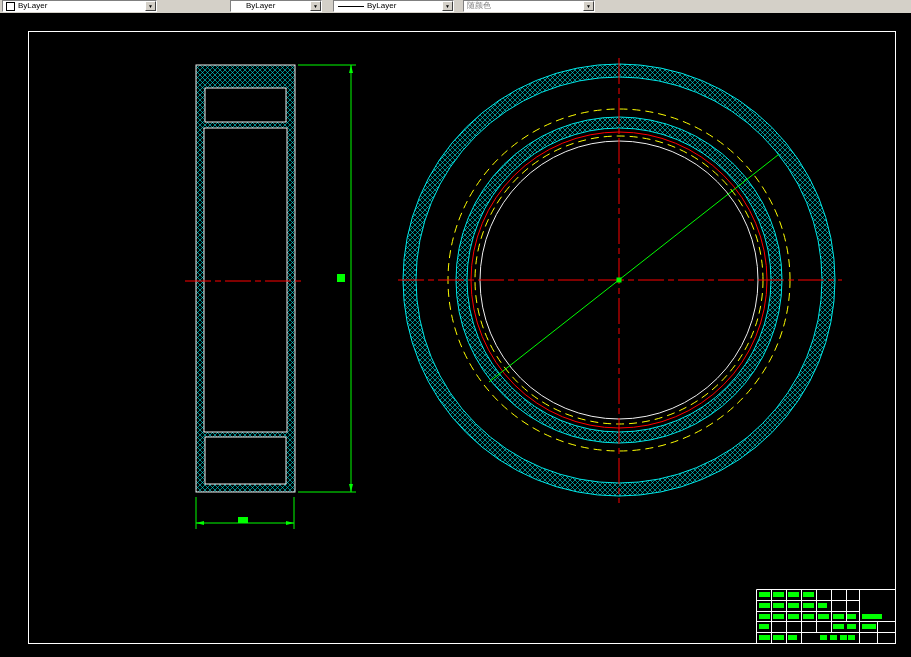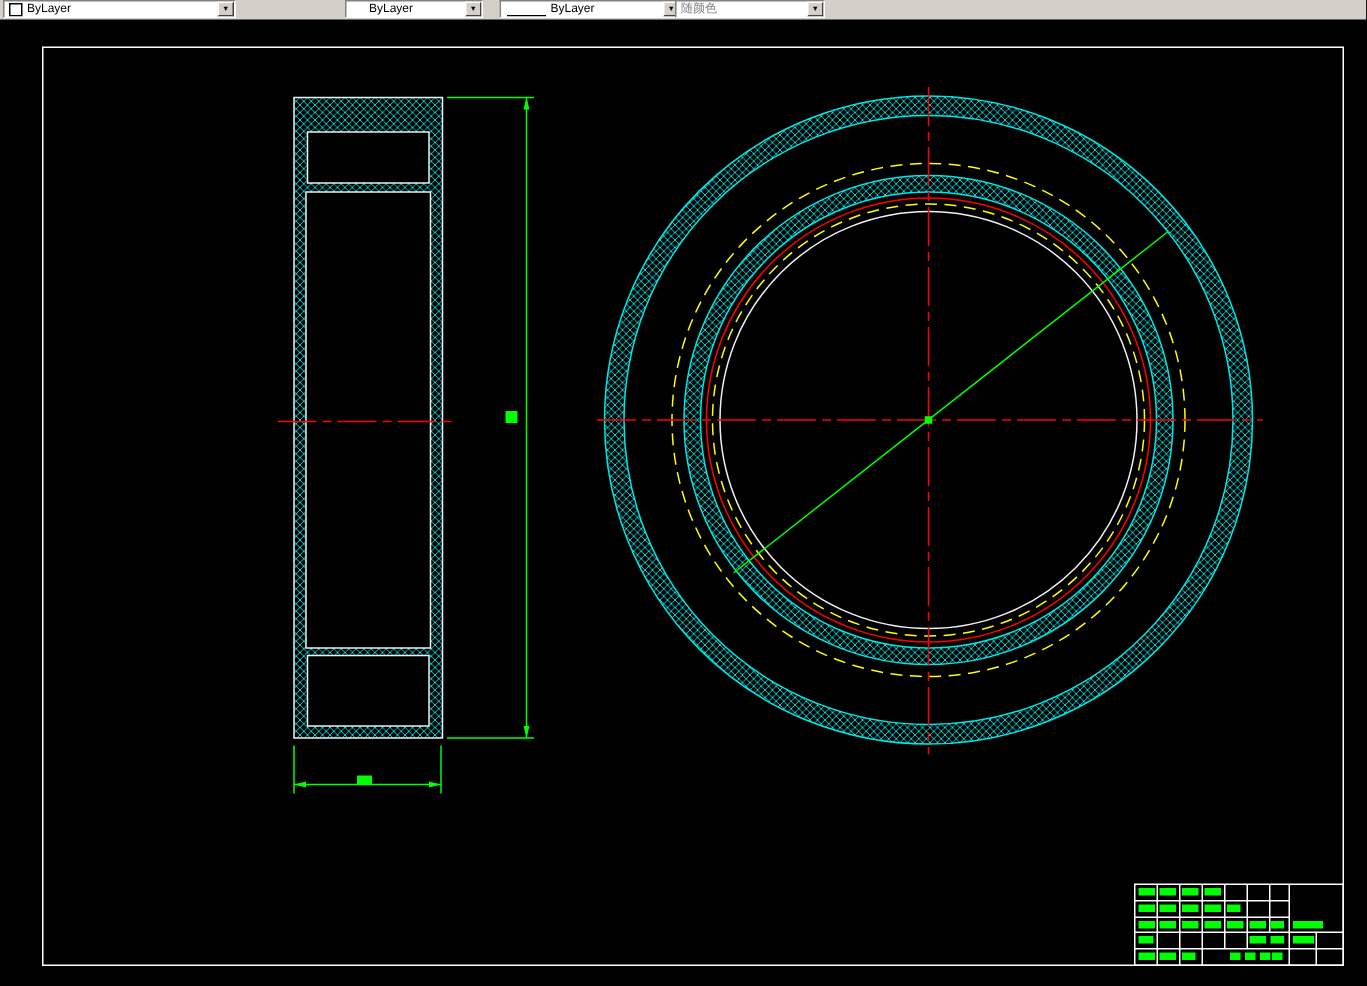--- a/index.html
+++ b/index.html
@@ -21,21 +21,21 @@
     position:absolute;top:0;left:0;width:911px;height:13px;
     background:var(--toolbar-background,#d4d0c8);
     z-index:5;
   }
   .combo{
     position:absolute;top:0;height:12px;
     background:#ffffff;
     border:1px solid #808080;
     border-bottom-color:#ffffff;border-right-color:#ffffff;
     box-sizing:border-box;
-    display:flex;align-items:flex-end;
+    display:flex;align-items:center;
     overflow:hidden;
   }
   .combo-text{
     font-size:8px;line-height:10px;color:#000;flex:1;
     white-space:nowrap;padding-left:3px;
   }
   .combo-text.pad{padding-left:15px;}
   .combo-text.disabled{color:#808080;}
   .swatch{
     width:7px;height:7px;background:#ffffff;border:1px solid #000;
@@ -47,21 +47,21 @@
   .combo-arrow{
     width:11px;height:10px;flex:0 0 auto;
     background:var(--toolbar-background,#d4d0c8);
     border:1px solid #fff;border-right-color:#404040;border-bottom-color:#404040;
     box-sizing:border-box;
     font-size:5px;color:#000;display:flex;align-items:center;justify-content:center;
   }
   #combo-color{left:2px;width:155px;}
   #combo-linetype{left:230px;width:92px;}
   #combo-lineweight{left:333px;width:121px;}
-  #combo-plotstyle{left:450px;width:100px;}
+  #combo-plotstyle{left:463px;width:132px;}
 
   
   .canvas-wrap{position:absolute;top:13px;left:0;width:911px;height:644px;background:var(--canvas-background,#000);}
   svg{display:block;}
 
   .hatch-line{stroke:var(--hatch,#00e6e6);stroke-width:0.6;}
   .diag-line{stroke:var(--object-line,#f0f0f0);stroke-width:0.9;}
 
   .stroke-frame{stroke:var(--frame,#fff);stroke-width:1;fill:none;}
   .stroke-object{stroke:var(--object-line,#f0f0f0);stroke-width:1;fill:none;}

